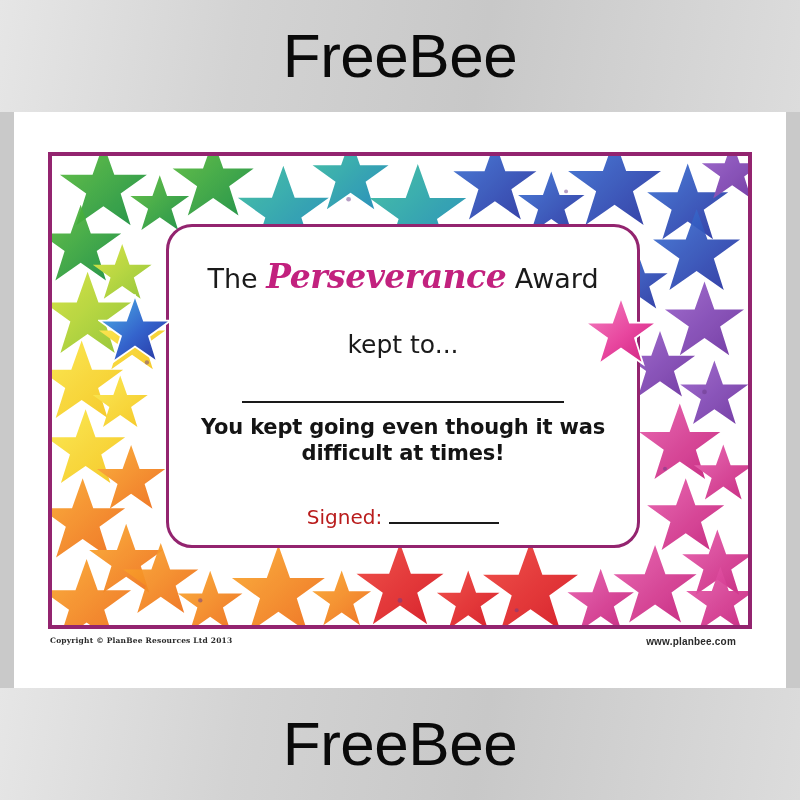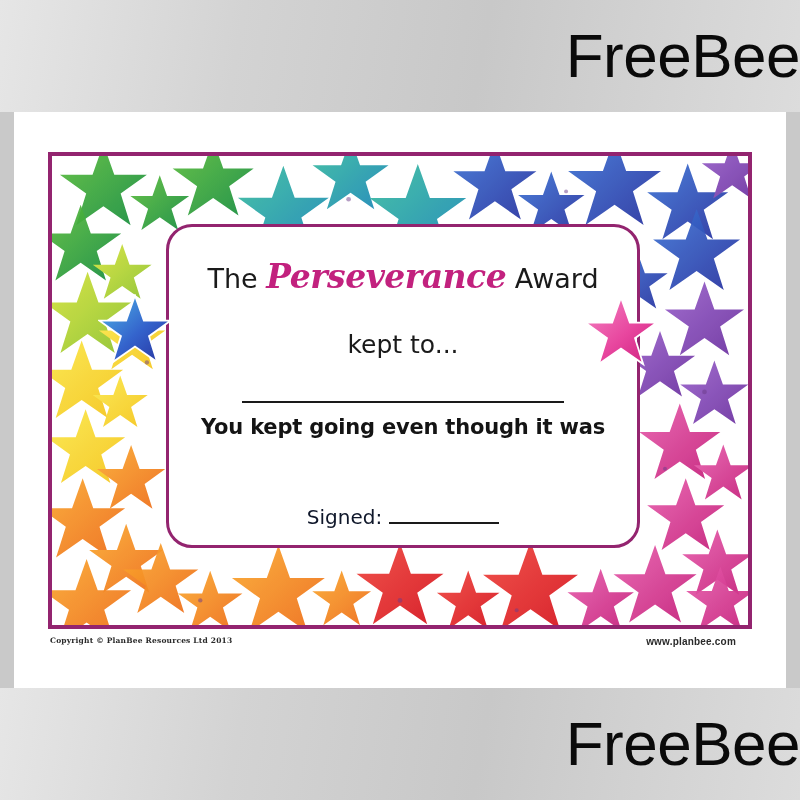--- a/index.html
+++ b/index.html
@@ -18,21 +18,21 @@
 
   
   .banner {
     position: absolute;
     left: 0;
     width: 800px;
     height: 112px;
     background: linear-gradient(100deg, #e6e6e6 0%, #d3d3d3 30%, #c8c8c8 60%, #dcdcdc 100%);
     display: flex;
     align-items: center;
-    justify-content: flex-end;
+    justify-content: center;
   }
   .banner-top { top: 0; }
   .banner-bottom { top: 688px; height: 112px; }
 
   .banner-text {
     font-family: "Liberation Sans", sans-serif;
     font-size: 62px;
     font-weight: 400;
     color: #0a0a0a;
     letter-spacing: -0.5px;
@@ -136,21 +136,21 @@
 
   .sign-row {
     position: absolute;
     left: 20px;
     right: 20px;
     bottom: 16px;
     display: flex;
     justify-content: center;
     gap: 30px;
     font-size: 20px;
-    color: #0f172a;
+    color: #b91c1c;
     font-family: "DejaVu Sans", sans-serif;
   }
   .sign-field { display: flex; align-items: baseline; gap: 7px; white-space: nowrap; }
   .sign-blank {
     display: inline-block;
     width: 110px;
     border-bottom: 2px solid #1a1a1a;
     height: 15px;
   }
 
@@ -323,20 +323,21 @@
           <span class="award-word">Perseverance</span>
           <span>Award</span>
         </div>
 
         <div class="goes-to">kept to...</div>
 
         <div class="name-rule"></div>
 
         <div class="message">
           <div>You kept going even though it was</div>
+          <div>difficult at times!</div>
         </div>
 
         <div class="sign-row">
           <div class="sign-field">
             <span>Signed:</span>
             <span class="sign-blank"></span>
           </div>
         </div>
 
       </div>

